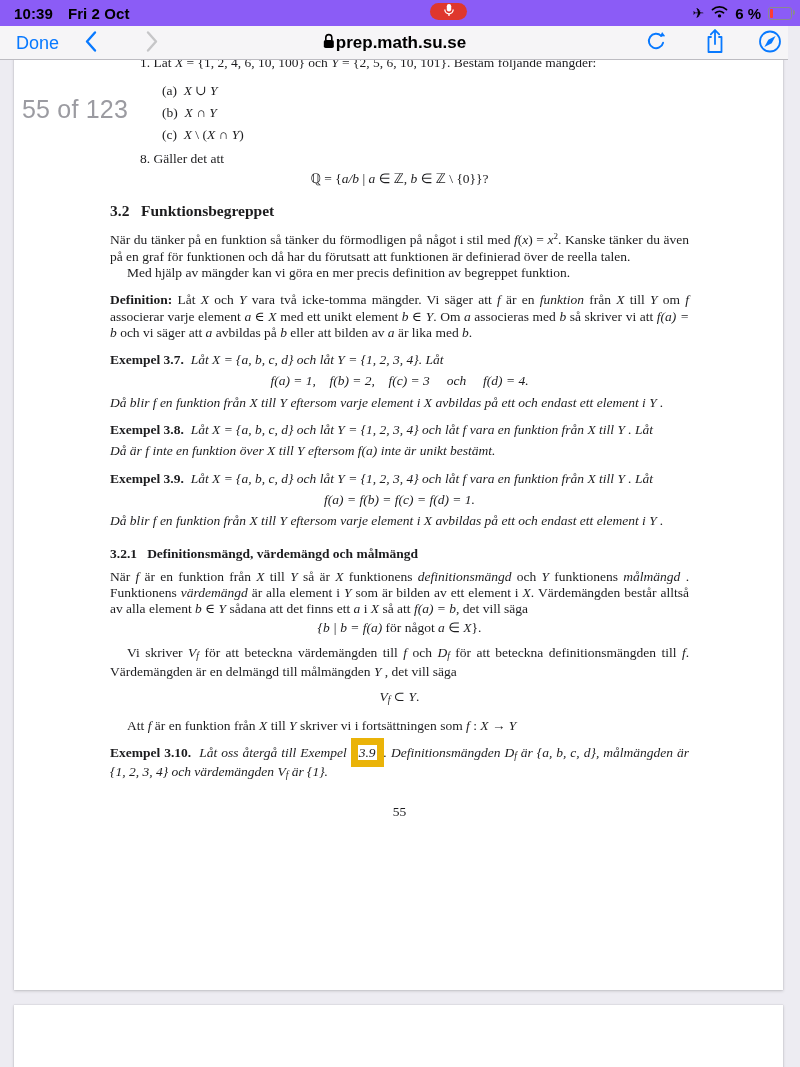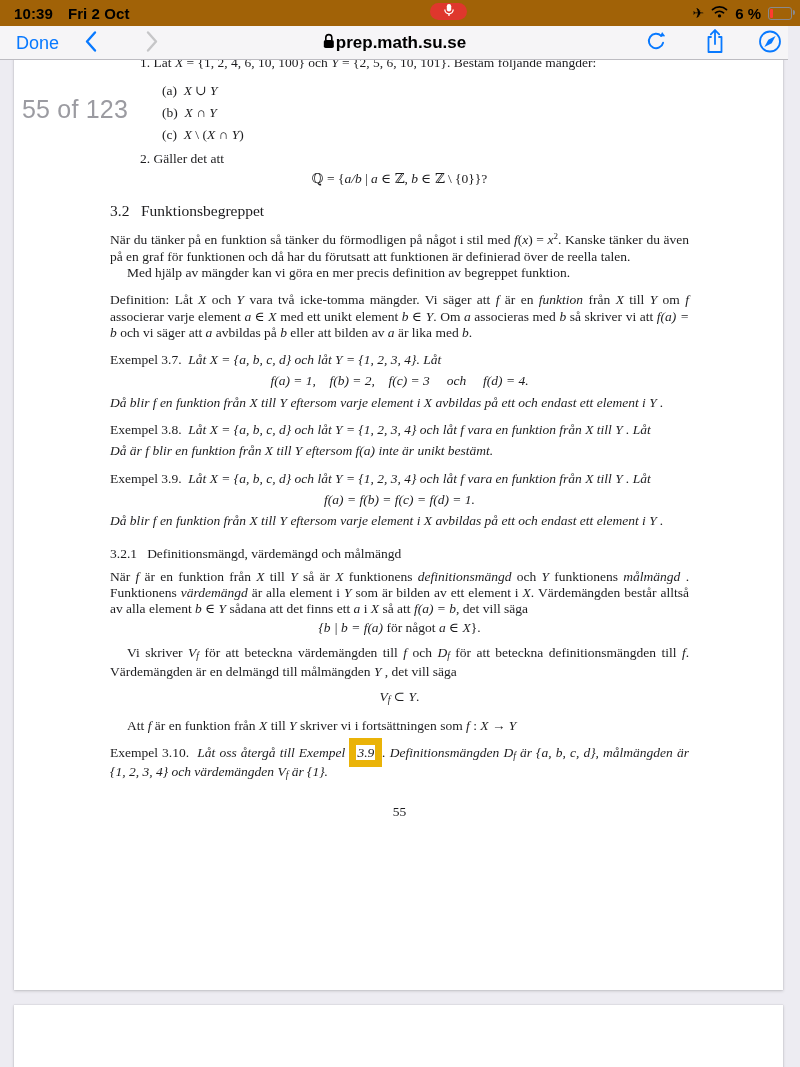--- a/index.html
+++ b/index.html
@@ -1,20 +1,20 @@
 <!DOCTYPE html>
 <html><head>
 <meta charset="utf-8">
 <style>
   html,body{margin:0;padding:0;background:#fff;}
   .screen{position:relative;width:800px;height:1067px;overflow:hidden;background:#edecf2;
           font-family:"Liberation Sans",sans-serif;}
 
   
-  .statusbar{position:absolute;top:0;left:0;width:800px;height:26px;background:#a16207;z-index:30;}
+  .statusbar{position:absolute;top:0;left:0;width:800px;height:26px;background:#8b5cf6;z-index:30;}
   .sb-left{position:absolute;left:14px;top:5px;font-size:15px;font-weight:700;color:#000;letter-spacing:.1px;}
   .sb-left .sb-date{font-weight:600;margin-left:15px;}
   .mic-pill{position:absolute;left:430px;top:3px;width:37px;height:17px;border-radius:9px;
             background:#df372d;border:none;display:flex;align-items:center;justify-content:center;cursor:pointer;}
   .sb-right{position:absolute;right:8px;top:0;height:26px;display:flex;align-items:center;gap:7px;}
   .sb-pct{font-size:15px;font-weight:600;color:#000;}
   .battery{position:relative;width:22px;height:11px;border:1px solid #8a8a8e;border-radius:3px;}
   .battery .fill{position:absolute;left:1px;top:1px;bottom:1px;width:3px;background:#ff3b30;border-radius:1px;}
   .battery .nub{position:absolute;right:-4px;top:2.5px;width:2.5px;height:4.5px;background:#8a8a8e;
                 border-radius:0 2px 2px 0;}
@@ -47,25 +47,25 @@
        font-family:"Liberation Serif","DejaVu Serif",serif;}
   .blk{font-size:13.5px;line-height:16.3px;white-space:pre-wrap;margin:0;}
   .li1{padding-left:30px;}
   .lia{padding-left:52px;line-height:22px;}
   .ctr{text-align:center;}
   .p{text-align:justify;}
   .pi{text-align:justify;text-indent:17px;}
   .h2{font-size:15.5px;line-height:19.5px;font-weight:700;margin-top:14px;}
   .h3{font-size:13.5px;line-height:19px;font-weight:700;margin-top:14px;margin-bottom:2px;}
   .pgnum{text-align:center;margin-top:20px;}
-  .mt3{margin-top:3px;}.mt5{margin-top:5px;}.mt6{margin-top:6px;}.mt8{margin-top:8px;}
+  .mt3{margin-top:3px;font-family:Liberation Serif, serif;}.mt5{margin-top:5px;}.mt6{margin-top:6px;}.mt8{margin-top:8px;}
   .mt9{margin-top:9px;}.mt11{margin-top:11px;}.mt20{margin-top:20px;}
   .m5{margin:5px 0;}
   .s-r{}
-  .s-b{font-weight:400;}
+  .s-b{font-weight:700;}
   .s-i,.s-m{font-style:italic;}
   .s-sup{font-size:9px;vertical-align:5px;}
   .s-sub{font-size:9.5px;vertical-align:-2px;font-style:italic;}
   .s-box{font-style:italic;border:7px solid #eab308;padding:0 1px;cursor:pointer;}
 </style>
 </head>
 <body>
 
 <div class="screen">
 
@@ -156,31 +156,31 @@
   </div>
 
   <div class="content">
     <div class="page-indicator">55 of 123</div>
     <div class="page-card page1">
       <div class="doc">
           <div class="blk li1"><span class="s-r">1. Låt </span><span class="s-m">X</span><span class="s-r"> = {1, 2, 4, 6, 10, 100} och </span><span class="s-m">Y</span><span class="s-r"> = {2, 5, 6, 10, 101}. Bestäm följande mängder:</span></div>
           <div class="blk lia mt9"><span class="s-r">(a)  </span><span class="s-m">X</span><span class="s-r"> ∪ </span><span class="s-m">Y</span></div>
           <div class="blk lia"><span class="s-r">(b)  </span><span class="s-m">X</span><span class="s-r"> ∩ </span><span class="s-m">Y</span></div>
           <div class="blk lia"><span class="s-r">(c)  </span><span class="s-m">X</span><span class="s-r"> \ (</span><span class="s-m">X</span><span class="s-r"> ∩ </span><span class="s-m">Y</span><span class="s-r">)</span></div>
-          <div class="blk li1 mt5"><span class="s-r">2. Gäller det att</span></div>
+          <div class="blk li1 mt5"><span class="s-r">8. Gäller det att</span></div>
           <div class="blk ctr mt3"><span class="s-r">ℚ = {</span><span class="s-m">a/b</span><span class="s-r"> | </span><span class="s-m">a</span><span class="s-r"> ∈ ℤ, </span><span class="s-m">b</span><span class="s-r"> ∈ ℤ \ {0}}?</span></div>
           <div class="blk h2"><span class="s-b">3.2   Funktionsbegreppet</span></div>
           <div class="blk p mt8"><span class="s-r">När du tänker på en funktion så tänker du förmodligen på något i stil med </span><span class="s-m">f</span><span class="s-r">(</span><span class="s-m">x</span><span class="s-r">) = </span><span class="s-m">x</span><span class="s-sup">2</span><span class="s-r">. Kanske tänker du även på en graf för funktionen och då har du förutsatt att funktionen är definierad över de reella talen.</span></div>
           <div class="blk pi"><span class="s-r">Med hjälp av mängder kan vi göra en mer precis definition av begreppet funktion.</span></div>
           <div class="blk p mt11"><span class="s-b">Definition:</span><span class="s-r"> Låt </span><span class="s-m">X</span><span class="s-r"> och </span><span class="s-m">Y</span><span class="s-r"> vara två icke-tomma mängder. Vi säger att </span><span class="s-m">f</span><span class="s-r"> är en </span><span class="s-i">funktion</span><span class="s-r"> från </span><span class="s-m">X</span><span class="s-r"> till </span><span class="s-m">Y</span><span class="s-r"> om </span><span class="s-m">f</span><span class="s-r"> associerar varje element </span><span class="s-m">a</span><span class="s-r"> ∈ </span><span class="s-m">X</span><span class="s-r"> med ett unikt element </span><span class="s-m">b</span><span class="s-r"> ∈ </span><span class="s-m">Y</span><span class="s-r">. Om </span><span class="s-m">a</span><span class="s-r"> associeras med </span><span class="s-m">b</span><span class="s-r"> så skriver vi att </span><span class="s-m">f(a) = b</span><span class="s-r"> och vi säger att </span><span class="s-m">a</span><span class="s-r"> avbildas på </span><span class="s-m">b</span><span class="s-r"> eller att bilden av </span><span class="s-m">a</span><span class="s-r"> är lika med </span><span class="s-m">b</span><span class="s-r">.</span></div>
           <div class="blk p mt11"><span class="s-b">Exempel 3.7.</span><span class="s-i">  Låt X = {a, b, c, d} och låt Y = {1, 2, 3, 4}. Låt</span></div>
           <div class="blk ctr m5"><span class="s-i">f(a) = 1,    f(b) = 2,    f(c) = 3     och     f(d) = 4.</span></div>
           <div class="blk p mt5"><span class="s-i">Då blir f en funktion från X till Y eftersom varje element i X avbildas på ett och endast ett element i Y .</span></div>
           <div class="blk p mt11"><span class="s-b">Exempel 3.8.</span><span class="s-i">  Låt X = {a, b, c, d} och låt Y = {1, 2, 3, 4} och låt f vara en funktion från X till Y . Låt</span></div>
-          <div class="blk p mt5"><span class="s-i">Då är f blir en funktion från X till Y eftersom f(a) inte är unikt bestämt.</span></div>
+          <div class="blk p mt5"><span class="s-i">Då är f inte en funktion över X till Y eftersom f(a) inte är unikt bestämt.</span></div>
           <div class="blk p mt11"><span class="s-b">Exempel 3.9.</span><span class="s-i">  Låt X = {a, b, c, d} och låt Y = {1, 2, 3, 4} och låt f vara en funktion från X till Y . Låt</span></div>
           <div class="blk ctr m5"><span class="s-i">f(a) = f(b) = f(c) = f(d) = 1.</span></div>
           <div class="blk p mt5"><span class="s-i">Då blir f en funktion från X till Y eftersom varje element i X avbildas på ett och endast ett element i Y .</span></div>
           <div class="blk h3"><span class="s-b">3.2.1   Definitionsmängd, värdemängd och målmängd</span></div>
           <div class="blk p mt6"><span class="s-r">När </span><span class="s-m">f</span><span class="s-r"> är en funktion från </span><span class="s-m">X</span><span class="s-r"> till </span><span class="s-m">Y</span><span class="s-r"> så är </span><span class="s-m">X</span><span class="s-r"> funktionens </span><span class="s-i">definitionsmängd</span><span class="s-r"> och </span><span class="s-m">Y</span><span class="s-r"> funktionens </span><span class="s-i">målmängd</span><span class="s-r"> . Funktionens </span><span class="s-i">värdemängd</span><span class="s-r"> är alla element i </span><span class="s-m">Y</span><span class="s-r"> som är bilden av ett element i </span><span class="s-m">X</span><span class="s-r">. Värdemängden består alltså av alla element </span><span class="s-m">b</span><span class="s-r"> ∈ </span><span class="s-m">Y</span><span class="s-r"> sådana att det finns ett </span><span class="s-m">a</span><span class="s-r"> i </span><span class="s-m">X</span><span class="s-r"> så att </span><span class="s-m">f(a) = b</span><span class="s-r">, det vill säga</span></div>
           <div class="blk ctr mt3"><span class="s-m">{b | b = f(a)</span><span class="s-r"> för något </span><span class="s-m">a</span><span class="s-r"> ∈ </span><span class="s-m">X</span><span class="s-r">}.</span></div>
           <div class="blk pi mt8"><span class="s-r">Vi skriver </span><span class="s-m">V</span><span class="s-sub">f</span><span class="s-r"> för att beteckna värdemängden till </span><span class="s-m">f</span><span class="s-r"> och </span><span class="s-m">D</span><span class="s-sub">f</span><span class="s-r"> för att beteckna definitionsmängden till </span><span class="s-m">f</span><span class="s-r">. Värdemängden är en delmängd till målmängden </span><span class="s-m">Y</span><span class="s-r"> , det vill säga</span></div>
           <div class="blk ctr mt9"><span class="s-m">V</span><span class="s-sub">f</span><span class="s-r"> ⊂ </span><span class="s-m">Y</span><span class="s-r">.</span></div>
           <div class="blk pi mt9"><span class="s-r">Att </span><span class="s-m">f</span><span class="s-r"> är en funktion från </span><span class="s-m">X</span><span class="s-r"> till </span><span class="s-m">Y</span><span class="s-r"> skriver vi i fortsättningen som </span><span class="s-m">f</span><span class="s-r"> : </span><span class="s-m">X</span><span class="s-r"> → </span><span class="s-m">Y</span></div>
           <div class="blk p mt11"><span class="s-b">Exempel 3.10.</span><span class="s-i">  Låt oss återgå till Exempel </span><span class="s-box">3.9</span><span class="s-i">. Definitionsmängden </span><span class="s-m">D</span><span class="s-sub">f</span><span class="s-i"> är {a, b, c, d}, målmängden är {1, 2, 3, 4} och värdemängden </span><span class="s-m">V</span><span class="s-sub">f</span><span class="s-i"> är {1}.</span></div>

